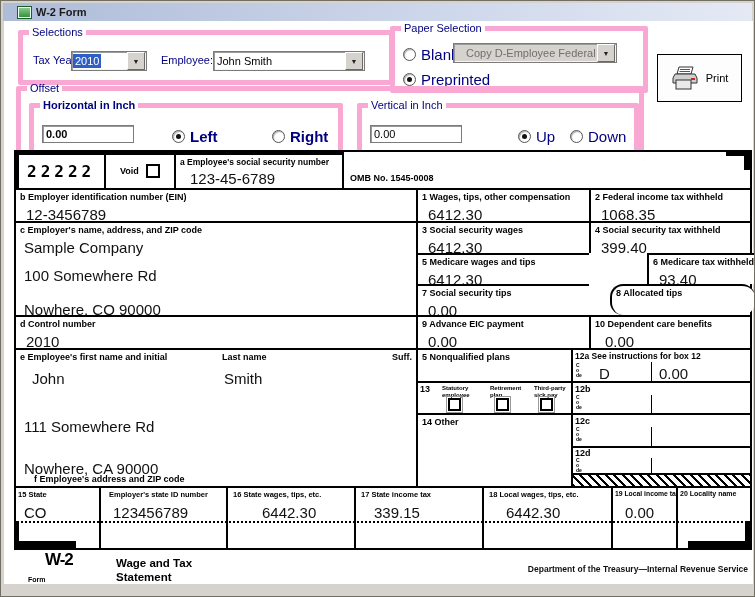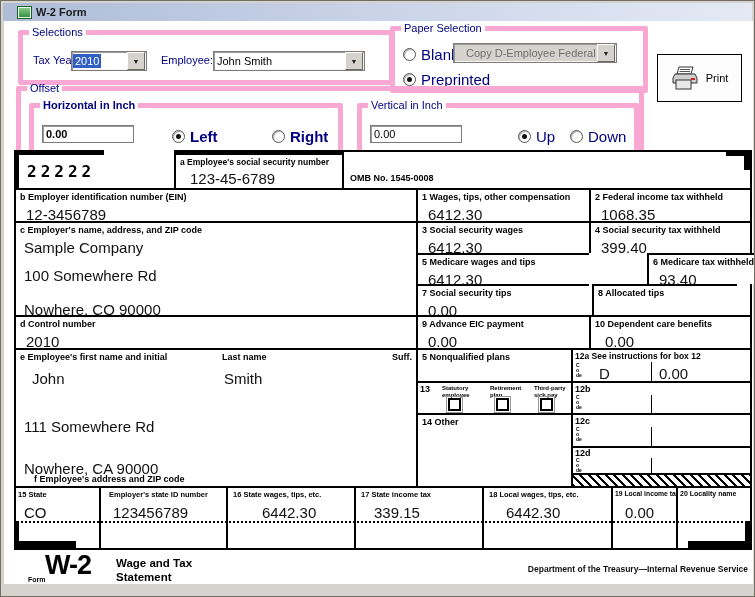--- a/index.html
+++ b/index.html
@@ -34,21 +34,21 @@
   .fchk{position:absolute;width:14px;height:14px;border:2px solid #000;background:#fff;box-sizing:border-box;}
   .fchk.shadow{outline:1px solid #999;outline-offset:1px;}
   .c13{position:absolute;font-size:6px;line-height:6.5px;font-weight:bold;color:#000;}
   .vcode{position:absolute;width:6px;font-size:5px;line-height:5.2px;font-weight:bold;word-break:break-all;color:#000;}
   .vline{position:absolute;width:0;border-left:1px solid #000;}
   .hatch{background:repeating-linear-gradient(45deg,#000 0 2px,#fff 2px 6px);}
   .dashline{position:absolute;height:0;border-top:2px dotted #000;}
   .mark{position:absolute;background:#000;}
   .footer{position:absolute;left:10px;top:533px;width:736px;height:40px;}
   .f-form{position:absolute;left:14px;top:22px;font-size:7px;font-weight:bold;}
-  .f-w2{position:absolute;left:31px;top:-4px;font-size:27px;font-weight:bold;letter-spacing:-1px;}
+  .f-w2{position:absolute;left:31px;top:-4px;font-size:17px;font-weight:bold;letter-spacing:-1px;}
   .f-t1{position:absolute;left:102px;top:3px;font-size:11.5px;font-weight:bold;}
   .f-t2{position:absolute;left:102px;top:17px;font-size:11.5px;font-weight:bold;}
   .f-dept{position:absolute;left:396px;top:10px;width:338px;text-align:right;font-size:8.5px;font-weight:bold;color:#111;}
 </style>
 </head>
 <body>
 
 <div class="window">
   <div class="titlebar">
     <span class="appicon"></span>
@@ -128,20 +128,24 @@
           <span class="rlab">Down</span>
         </div>
       </fieldset>
     </fieldset>
 
     <div class="w2form">
 
       <div class="cell" style="left:0;top:0;width:90px;height:38px;border-left-width:5px;border-top-width:5px;">
         <span style="position:absolute;left:8px;top:7px;font-family:'DejaVu Sans Mono',monospace;font-weight:bold;font-size:16px;letter-spacing:4px;">22222</span>
       </div>
+      <div class="cell" style="left:90px;top:0;width:70px;height:38px;border-top-width:5px;">
+        <span class="bl" style="left:14px;top:11px;">Void</span>
+        <span class="fchk" style="left:40px;top:9px;"></span>
+      </div>
       <div class="cell" style="left:160px;top:0;width:170px;height:38px;border-top-width:5px;border-right:2px solid #000;">
         <span class="bl" style="font-size:8.5px;">a  Employee's social security number</span>
         <span class="bv" style="left:14px;top:15px;">123-45-6789</span>
       </div>
       <div class="cell" style="left:330px;top:0;width:406px;height:38px;border-left:none;">
         <span class="bl" style="left:6px;top:21px;">OMB No. 1545-0008</span>
       </div>
       <div class="mark" style="left:712px;top:0;width:24px;height:6px;"></div>
       <div class="mark" style="left:730px;top:0;width:6px;height:20px;"></div>
 
@@ -177,21 +181,21 @@
         <span class="bv">6412.30</span>
       </div>
       <div class="cell" style="left:606px;top:103px;width:161px;height:31px;margin-left:27px;">
         <span class="bl">6  Medicare tax withheld</span>
         <span class="bv">93.40</span>
       </div>
       <div class="cell" style="left:402px;top:134px;width:173px;height:31px;">
         <span class="bl">7  Social security tips</span>
         <span class="bv">0.00</span>
       </div>
-      <div class="cell" style="left:578px;top:134px;width:145px;height:31px;">
+      <div class="cell" style="left:596px;top:134px;width:145px;height:31px;border-radius:13px;">
         <span class="bl">8  Allocated tips</span>
       </div>
 
       <div class="cell" style="left:0;top:165px;width:402px;height:33px;">
         <span class="bl">d  Control number</span>
         <span class="bv">2010</span>
       </div>
       <div class="cell" style="left:402px;top:165px;width:173px;height:33px;">
         <span class="bl">9  Advance EIC payment</span>
         <span class="bv">0.00</span>

